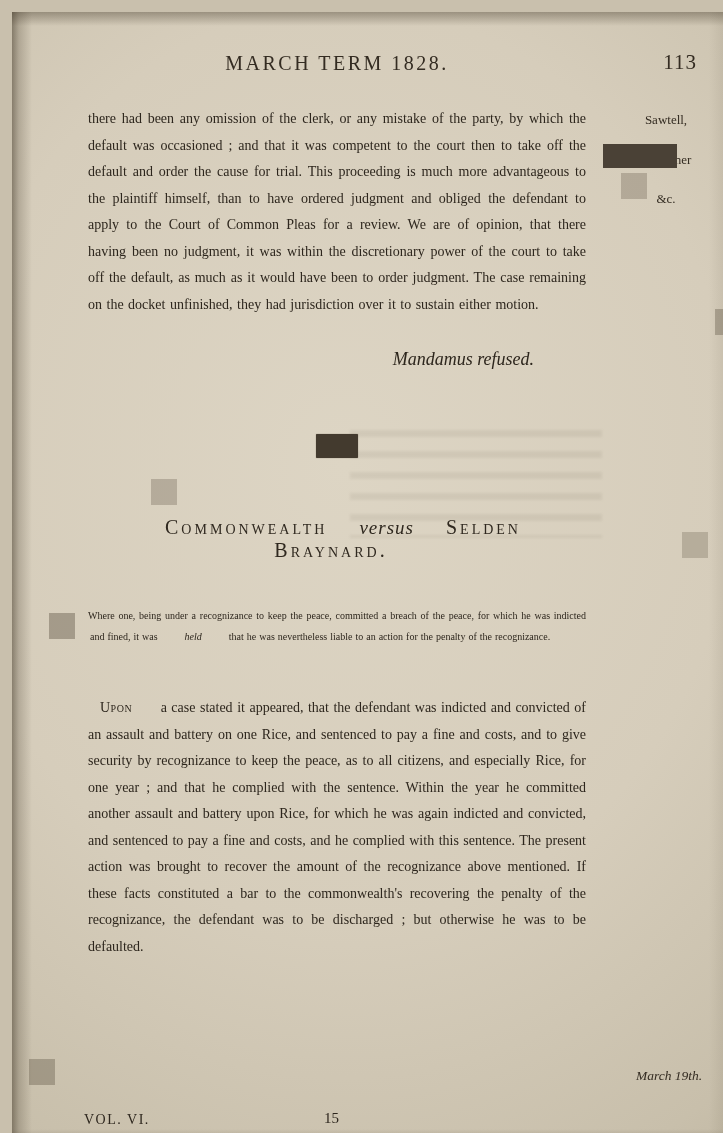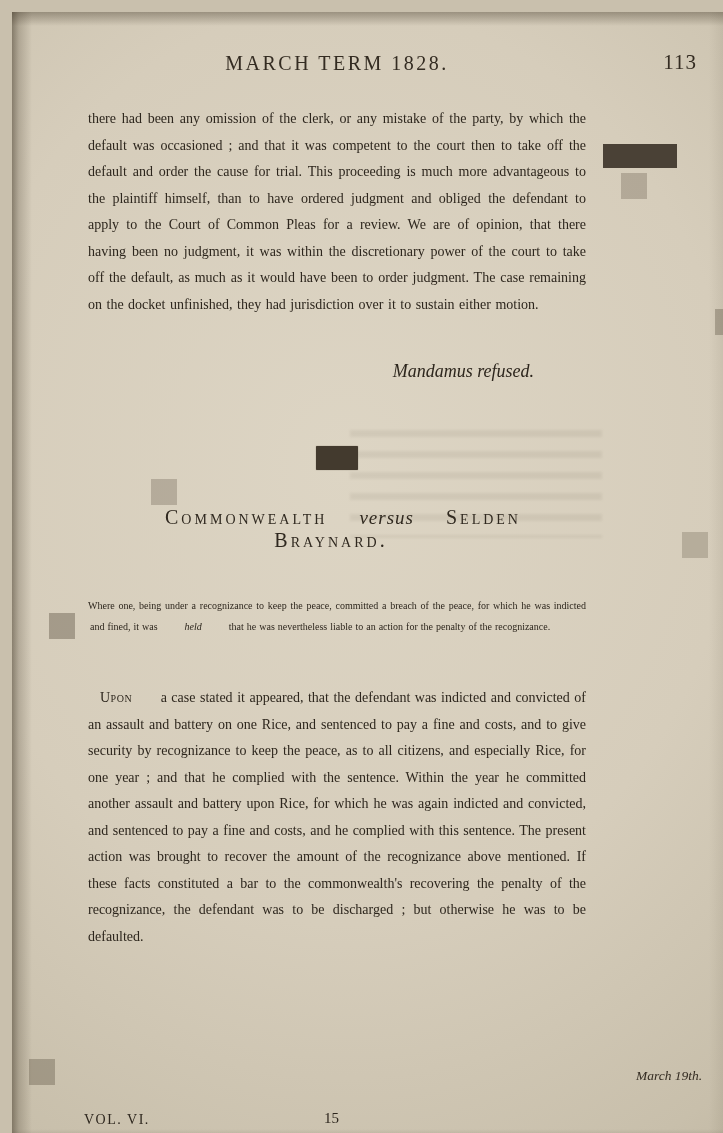--- a/index.html
+++ b/index.html
@@ -31,29 +31,29 @@
   .text-column {
     position:absolute; left:52px; top:70px; width:546px;
   }
   .body-para {
     font-size:14px; line-height:26.5px; text-align:justify;
     word-spacing:1px;
   }
   .italic { font-style:italic; }
   .sc { font-variant:small-caps; }
   .ruling {
-    margin-top:16px; text-align:right; padding-right:52px;
+    margin-top:4px; text-align:right; padding-right:52px;
     font-size:18px; line-height:26px;
   }
   .divider {
     width:42px; height:3px; margin:50px auto 0; background:#433a2e;
     border-radius:1px; box-shadow:0 0 1px rgba(67,58,46,.8);
   }
   .case-title {
-    margin-top:24px; text-align:center; font-weight:normal;
+    margin-top:46px; text-align:center; font-weight:normal;
     font-size:20px; letter-spacing:3px; color:#2f281f;
   }
   .case-title .vs { font-style:italic; font-variant:normal; letter-spacing:1px; font-size:19px; }
   .headnote {
     margin-top:20px; font-size:10px; line-height:20.5px; text-align:justify;
     padding-left:14px; text-indent:-14px; word-spacing:.5px;
   }
   .statement { margin-top:24px; }
   .statement .sc { letter-spacing:.5px; }
   .indent { text-indent:22px; }
@@ -94,20 +94,25 @@
   }
 </style>
 </head>
 <body>
 
 <div class="page">
 
   <div class="page-header">MARCH TERM 1828.</div>
   <div class="page-number">113</div>
 
+  <aside class="margin-note-case">
+    <div>Sawtell,</div>
+    <div>Petitioner</div>
+    <div>&amp;c.</div>
+  </aside>
   <div class="margin-rule"></div>
 
   <main class="text-column">
 
     <p class="body-para">there had been any omission of the clerk, or any mistake of the party, by which the default was occasioned ; and that it was competent to the court then to take off the default and order the cause for trial. This proceeding is much more advantageous to the plaintiff himself, than to have ordered judgment and obliged the defendant to apply to the Court of Common Pleas for a review. We are of opinion, that there having been no judgment, it was within the discretionary power of the court to take off the default, as much as it would have been to order judgment. The case remaining on the docket unfinished, they had jurisdiction over it to sustain either motion.</p>
 
     <p class="ruling"><span class="italic">Mandamus refused.</span></p>
 
     <div class="divider"></div>
 

